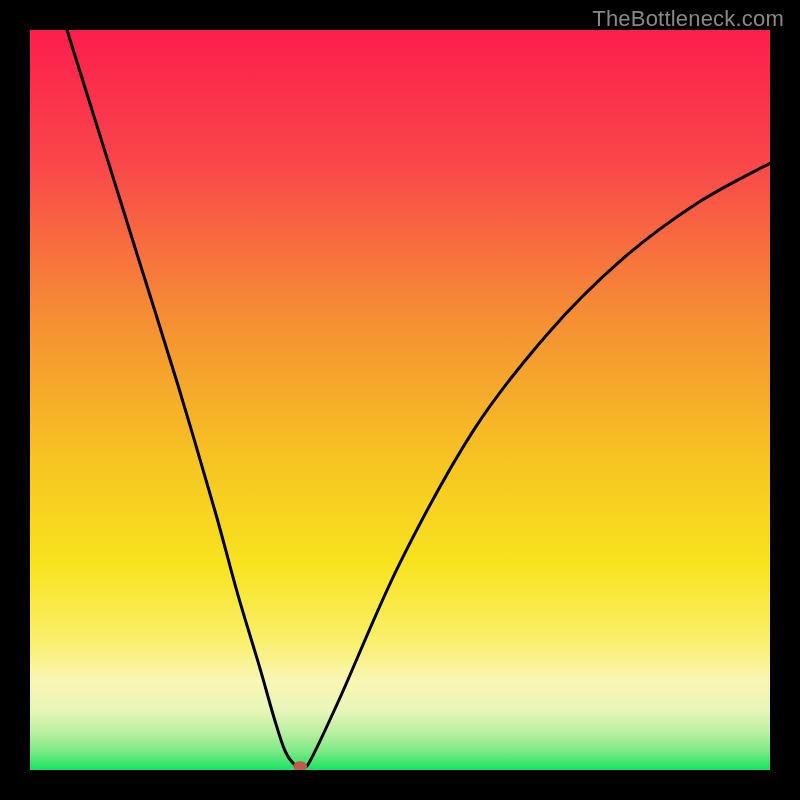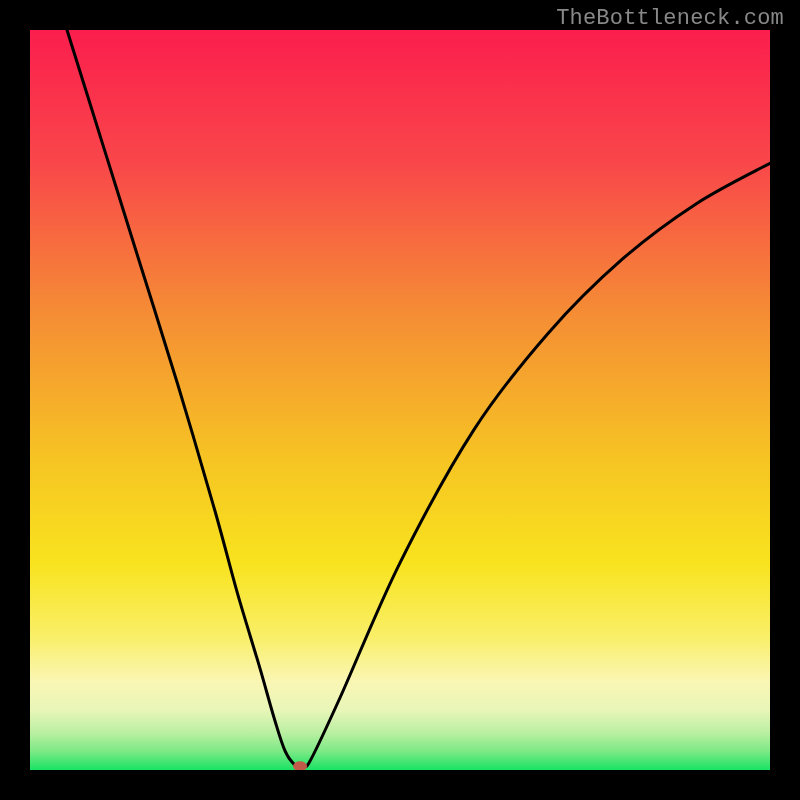--- a/index.html
+++ b/index.html
@@ -9,21 +9,20 @@
     height: 800px;
     overflow: hidden;
     background: #000;
     font-family: Arial, Helvetica, sans-serif;
   }
   .frame {
     position: relative;
     width: 800px;
     height: 800px;
     background: #000;
-    font-family: Liberation Mono, monospace;
   }
   .watermark {
     position: absolute;
     top: 6px;
     right: 16px;
     color: #888;
     font-size: 22px;
     font-weight: 500;
     letter-spacing: 0.2px;
     z-index: 10;

